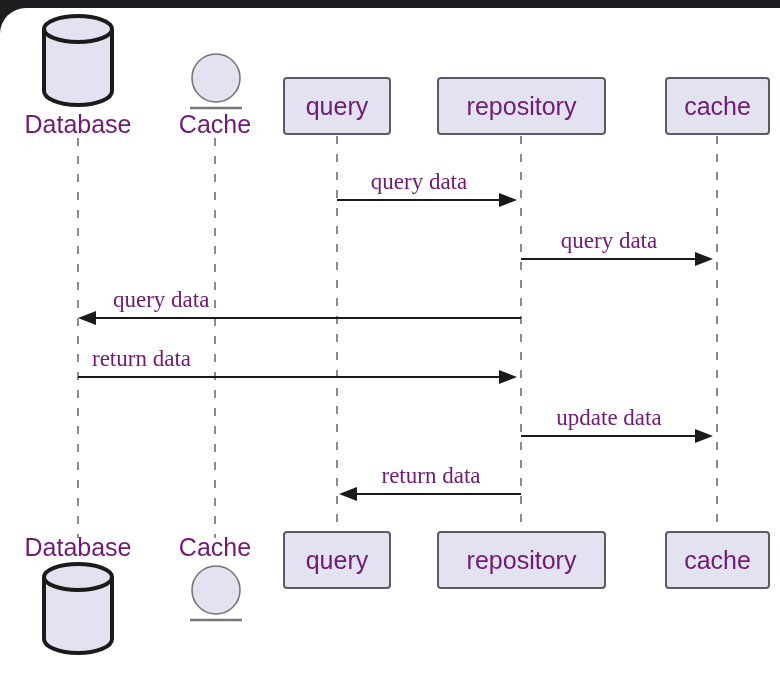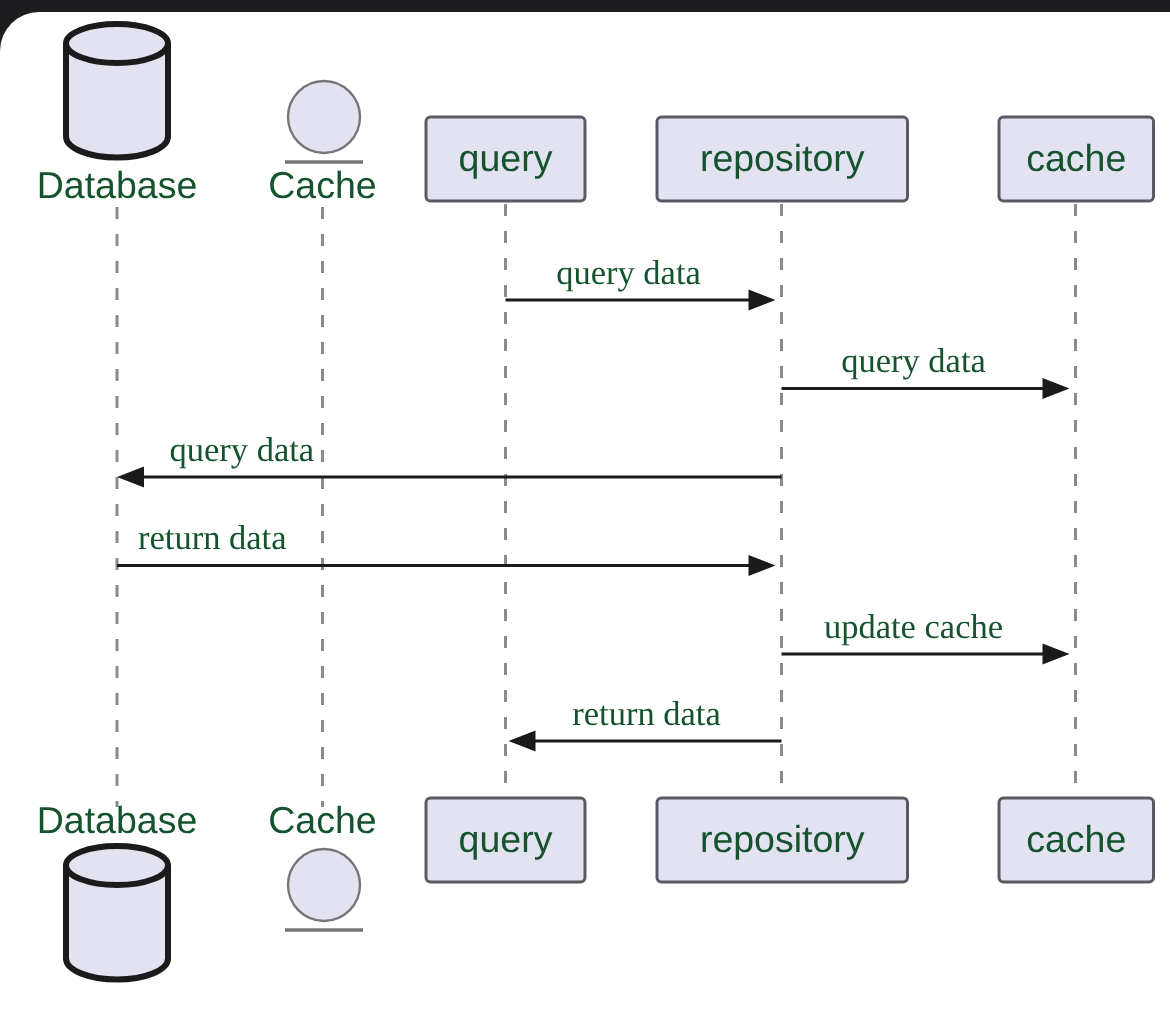--- a/index.html
+++ b/index.html
@@ -2,21 +2,21 @@
 <html><head>
 <meta charset="utf-8">
 <style>
   html,body{margin:0;padding:0;background:#ffffff;}
   #stage{
     position:relative;
     width:780px;height:682px;
     background:#1d1d1f;
     overflow:hidden;
     font-family:"Liberation Sans", sans-serif;
-    color:#14532d;
+    color:#701a75;
   }
   #sheet{
     position:absolute;top:8px;left:0;right:0;bottom:0;
     background:#ffffff;
     border-top-left-radius:26px;
   }
   .abs{position:absolute;}
   .participant-box{
     background:#e2e2f0;
     border:2px solid #5a5a66;
@@ -92,21 +92,21 @@
     <div class="abs ah-r" style="left:695px;top:244px;"></div>
 
     <div class="abs msg-label" style="left:113px;top:279px;">query data</div>
     <div class="abs msg-line" style="left:94px;top:309px;width:427px;"></div>
     <div class="abs ah-l" style="left:78px;top:303px;"></div>
 
     <div class="abs msg-label" style="left:92px;top:338px;">return data</div>
     <div class="abs msg-line" style="left:78px;top:368px;width:423px;"></div>
     <div class="abs ah-r" style="left:499px;top:362px;"></div>
 
-    <div class="abs msg-label center" style="left:521px;top:397px;width:176px;">update cache</div>
+    <div class="abs msg-label center" style="left:521px;top:397px;width:176px;">update data</div>
     <div class="abs msg-line" style="left:521px;top:427px;width:176px;"></div>
     <div class="abs ah-r" style="left:695px;top:421px;"></div>
 
     <div class="abs msg-label center" style="left:341px;top:455px;width:180px;">return data</div>
     <div class="abs msg-line" style="left:355px;top:485px;width:166px;"></div>
     <div class="abs ah-l" style="left:339px;top:479px;"></div>
 
     <div class="abs actor-label" style="left:8px;top:525px;width:140px;">Database</div>
     <div class="abs" style="left:40px;top:552px;width:76px;height:96px;">
       <svg width="76" height="96" viewBox="0 0 76 96">

